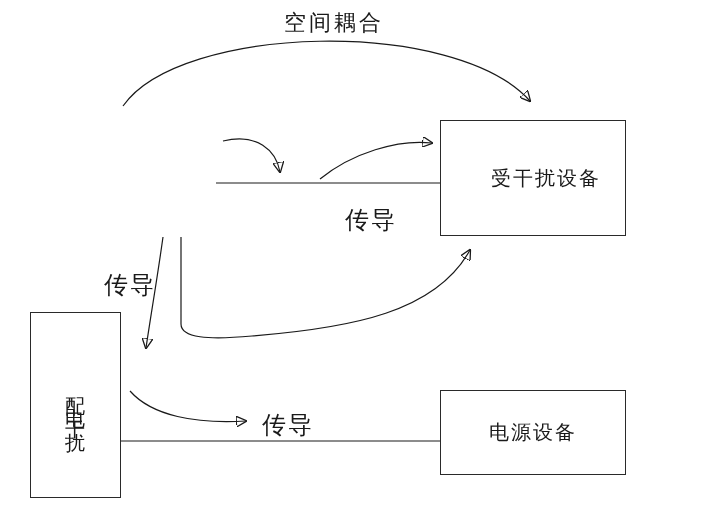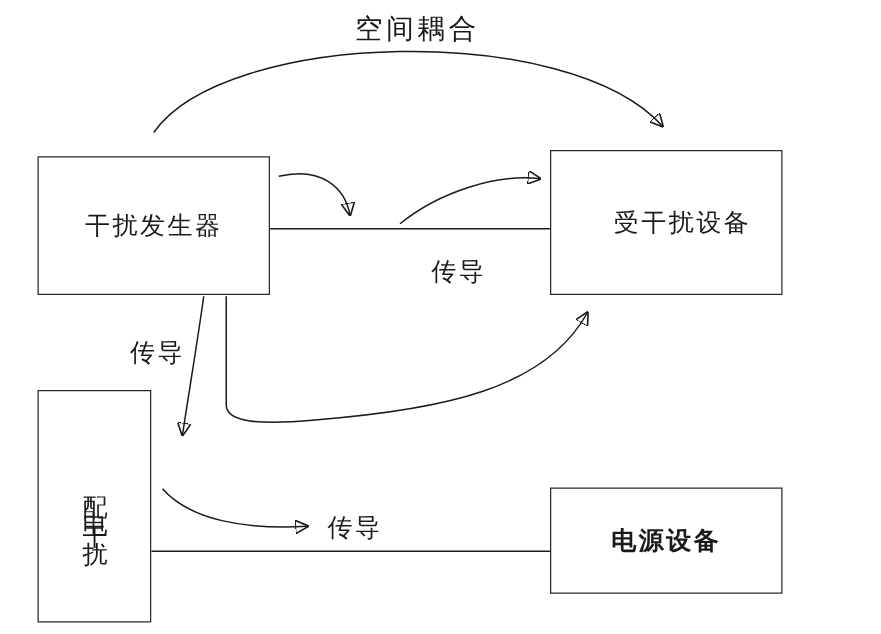--- a/index.html
+++ b/index.html
@@ -34,34 +34,34 @@
     background: #ffffff;
     display: flex;
     align-items: center;
     justify-content: center;
     font-size: 20px;
     letter-spacing: 2px;
     box-sizing: border-box;
   }
   .box-generator { left: 30px;  top: 125px; width: 186px; height: 111px; }
   .box-victim    { left: 440px; top: 120px; width: 186px; height: 116px; padding-left: 26px; }
-  .box-power     { left: 440px; top: 390px; width: 186px; height: 85px; font-weight: bold; }
+  .box-power     { left: 440px; top: 390px; width: 186px; height: 85px; }
   .box-distribution {
     left: 30px; top: 312px; width: 91px; height: 186px;
   }
   .box-distribution .vtext {
     writing-mode: vertical-rl;
     text-orientation: upright;
     letter-spacing: 12px;
     font-size: 20px;
     line-height: 1;
   }
   .edge-label {
     position: absolute;
-    font-size: 20px;
+    font-size: 24px;
     letter-spacing: 2px;
     white-space: nowrap;
   }
   .lbl-title            { left: 284px; top: 8px;   font-size: 22px; letter-spacing: 3px; }
   .lbl-conduction-mid   { left: 345px; top: 204px; }
   .lbl-power-line       { left: 192px; top: 244px; }
   .lbl-conduction-left  { left: 104px; top: 269px; }
   .lbl-conduction-bottom{ left: 262px; top: 409px; }
 </style>
 </head>
@@ -88,23 +88,20 @@
 
     <path d="M181,237 L181,324 C181,338 208,340 252,336 C352,328 436,312 470,250" marker-end="url(#arrow)"></path>
 
     <line x1="121" y1="441" x2="440" y2="441"></line>
 
     <path d="M130,391 C152,416 196,424 246,421" marker-end="url(#arrow)"></path>
   </svg>
 
   <div class="edge-label lbl-title">空间耦合</div>
 
-  <div class="box box-generator">
-    <span>干扰发生器</span>
-  </div>
 
   <div class="box box-victim">
     <span>受干扰设备</span>
   </div>
 
   <div class="box box-distribution">
     <span class="vtext">配电干扰</span>
   </div>
 
   <div class="box box-power">

